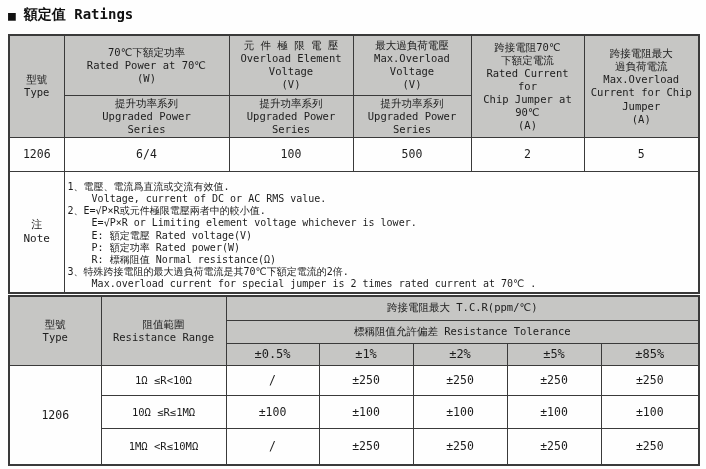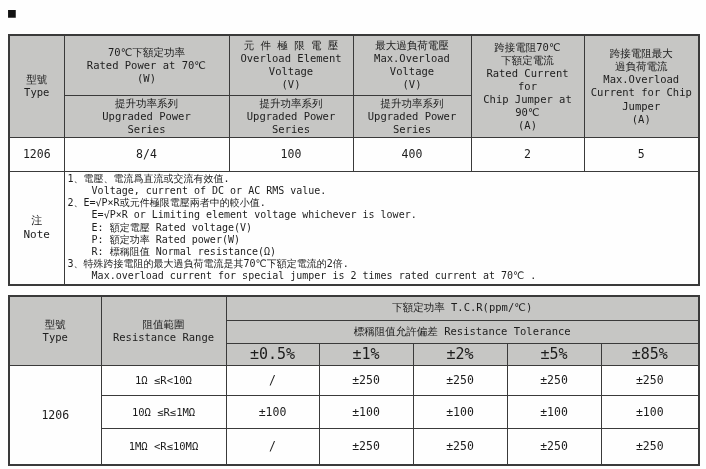--- a/index.html
+++ b/index.html
@@ -10,31 +10,32 @@
   table{border-collapse:collapse;table-layout:fixed;}
   .tbl{position:absolute;left:8px;width:690px;border:2px solid #3a3a3a;}
   .tbl td,.tbl th{border:1px solid #3a3a3a;padding:1px 3px;text-align:center;vertical-align:middle;font-weight:normal;}
   .hd{background:#c6c6c4;}
   .ml{white-space:pre-line;line-height:1.25;}
   .t1{top:34px;}
   .t2{top:295px;}
   .fs-h{font-size:10.5px;}
   .fs-d{font-size:11.5px;}
   .note-cell{text-align:left;vertical-align:top;padding:3px 6px 3px 8px;}
-  .note-text{white-space:pre-wrap;font-size:10px;line-height:1.22;text-align:left;}
+  .note-text{white-space:pre-wrap;font-size:10px;line-height:1.22;text-align:left;margin-top:8px;}
   .note-label{font-size:11px;}
-  .pct{font-size:15px;}
+  .pct{font-size:12px;}
 </style>
 </head>
 <body>
 
 <div class="page">
 
   <div class="title">
     <span class="sq">■</span>
+    <span>額定值  Ratings</span>
   </div>
 
   <table class="tbl t1 fs-h">
     <colgroup>
       <col style="width:55px">
         <col style="width:165px">
         <col style="width:124px">
       <col style="width:118px">
         <col style="width:113px">
         <col style="width:115px">
@@ -72,23 +73,23 @@
 Series</td>
       <td class="hd ml">提升功率系列
 Upgraded Power
 Series</td>
       <td class="hd ml">提升功率系列
 Upgraded Power
 Series</td>
     </tr>
     <tr style="height:34px" class="fs-d">
       <td>1206</td>
-      <td>8/4</td>
+      <td>6/4</td>
       <td>100</td>
-      <td>400</td>
+      <td>500</td>
       <td>2</td>
       <td>5</td>
     </tr>
     <tr style="height:104px">
       <td class="ml note-label">注
 Note</td>
       <td class="note-cell" colspan="5">
         <div class="note-text">1、電壓、電流爲直流或交流有效值.
     Voltage, current of DC or AC RMS value.
 2、E=√P×R或元件極限電壓兩者中的較小值.
@@ -112,21 +113,21 @@
         <col style="width:94px">
         <col style="width:94px">
         <col style="width:98px">
     </colgroup>
     <tbody>
         <tr style="height:24px">
       <td class="hd ml" rowspan="3">型號
 Type</td>
       <td class="hd ml" rowspan="3">阻值範圍
 Resistance Range</td>
-      <td class="hd" colspan="5">下額定功率  T.C.R(ppm/℃)</td>
+      <td class="hd" colspan="5">跨接電阻最大  T.C.R(ppm/℃)</td>
     </tr>
     <tr style="height:23px">
       <td class="hd" colspan="5">標稱阻值允許偏差   Resistance Tolerance</td>
     </tr>
     <tr style="height:22px">
       <td class="hd pct">±0.5%</td>
       <td class="hd pct">±1%</td>
       <td class="hd pct">±2%</td>
       <td class="hd pct">±5%</td>
       <td class="hd pct">±85%</td>

